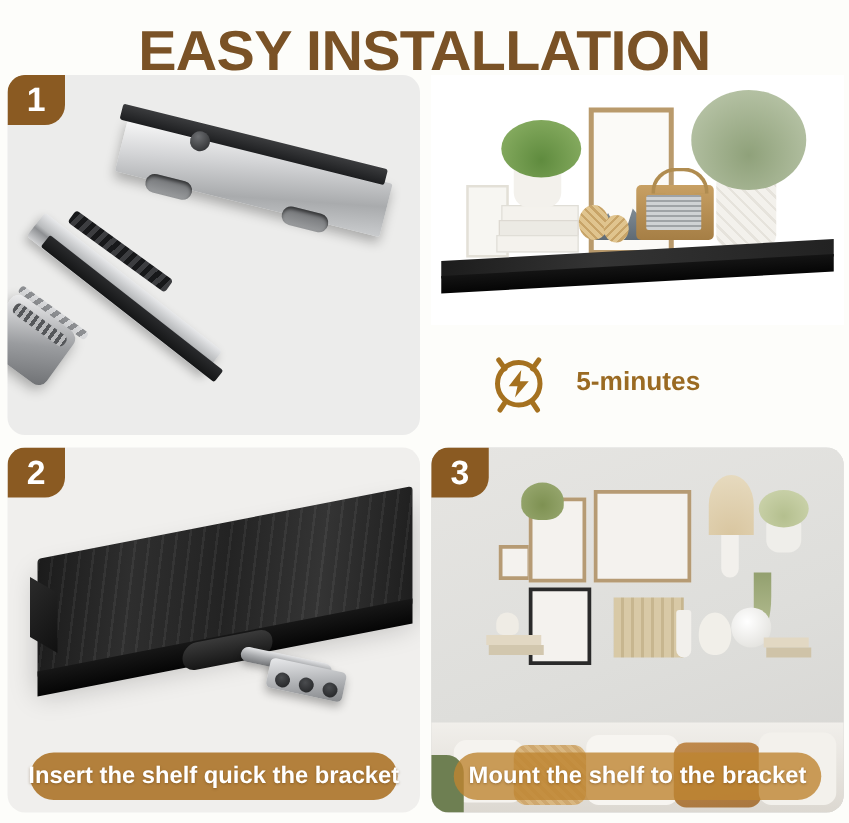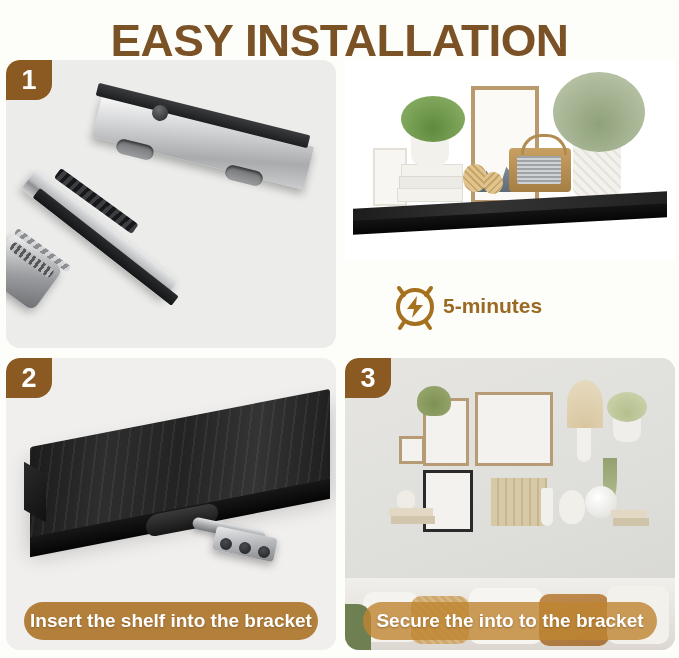--- a/index.html
+++ b/index.html
@@ -64,21 +64,21 @@
     display:flex;align-items:center;justify-content:center;
     z-index:25;
     text-shadow:0 1px 2px rgba(90,55,15,.45);
     white-space:nowrap;
   }
   .caption.translucent{background:rgba(190,132,49,.80);}
 
   
   .promo{
     position:absolute;left:0;top:0;width:330px;height:92px;
-    display:flex;align-items:center;
+    display:flex;align-items:center;gap:18px;
     padding-left:42px;box-sizing:border-box;
   }
   .promo-text{
     color:#9a6a22;
     font-size:21px;
     font-weight:bold;
     line-height:1.28;
   }
 
   
@@ -266,21 +266,21 @@
     <div class="p2-cyl"></div>
     <div class="p2-rod"></div>
     <div class="p2-plate"></div>
     <div class="p2-hole h1"></div>
     <div class="p2-hole h2"></div>
     <div class="p2-hole h3"></div>
 
     <div class="badge">
       <span>2</span>
     </div>
-    <div class="caption">Insert the shelf into the bracket</div>
+    <div class="caption">Insert the shelf quick the bracket</div>
   </div>
 
   <div class="panel rounded" id="panel3">
     <div class="p3-wall"></div>
 
     <div class="deco frame" style="left:54px;top:78px;width:20px;height:22px;"></div>
     <div class="deco frame" style="left:78px;top:40px;width:40px;height:62px;"></div>
     <div class="deco frame" style="left:130px;top:34px;width:72px;height:68px;"></div>
     <div class="deco" style="left:72px;top:28px;width:34px;height:30px;background:radial-gradient(circle at 50% 60%,#7e9152,#9cab74);border-radius:50% 50% 40% 40%;"></div>
     <div class="deco vase" style="left:232px;top:62px;width:14px;height:42px;"></div>
@@ -305,21 +305,21 @@
       <div class="pillow" style="left:66px;top:18px;width:58px;height:48px;background:repeating-linear-gradient(45deg,#cfa86f 0 3px,#d9b781 3px 6px);"></div>
       <div class="pillow" style="left:124px;top:10px;width:74px;height:56px;background:#f7f5f1;"></div>
       <div class="pillow" style="left:194px;top:16px;width:70px;height:52px;background:linear-gradient(170deg,#c08a4c,#a9773e);"></div>
       <div class="pillow" style="left:262px;top:8px;width:62px;height:58px;background:#f3f1ec;"></div>
       <div class="pillow" style="left:0px;top:26px;width:26px;height:46px;background:#6e7f52;border-radius:0 14px 0 0;"></div>
     </div>
 
     <div class="badge">
       <span>3</span>
     </div>
-    <div class="caption translucent">Secure the into to the bracket</div>
+    <div class="caption translucent">Mount the shelf to the bracket</div>
   </div>
 
   <div class="panel" id="panel-hero">
     <div class="hero-wall"></div>
 
     <div class="hero-item" style="left:28px;top:88px;width:30px;height:54px;background:#f7f6f2;border:2px solid #e3e0d7;"></div>
     <div class="hero-item" style="left:56px;top:104px;width:60px;height:12px;background:#f4f2ed;border:1px solid #e0ded7;"></div>
     <div class="hero-item" style="left:54px;top:116px;width:62px;height:12px;background:#eceae4;border:1px solid #ddd9d2;"></div>
     <div class="hero-item" style="left:52px;top:128px;width:64px;height:12px;background:#f4f2ed;border:1px solid #e0ded7;"></div>
     <div class="hero-item" style="left:66px;top:72px;width:38px;height:34px;background:#f3f1ec;border-radius:4px 4px 12px 12px;"></div>

